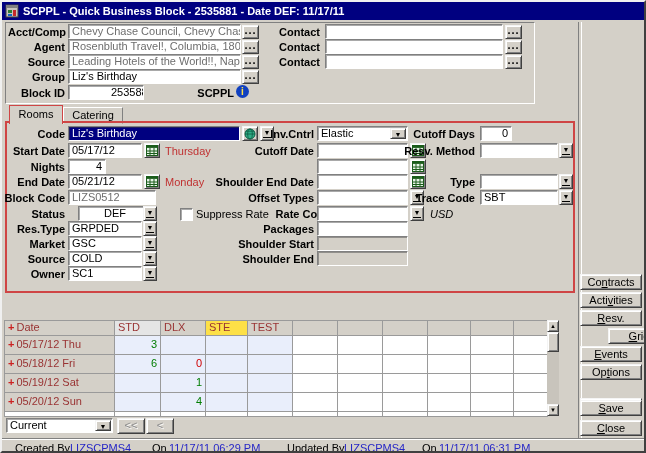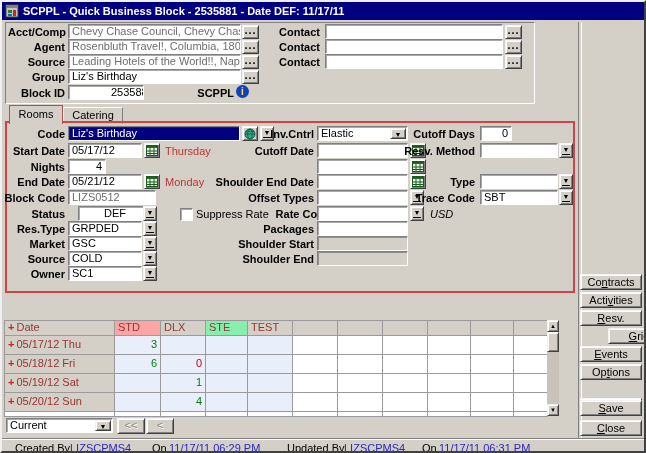--- a/index.html
+++ b/index.html
@@ -267,23 +267,23 @@
   <div class="abs btn sidebtn" style="top:326px;margin-left:28px;"><u>G</u>rid</div>
   <div class="abs btn sidebtn" style="top:344px;"><u>E</u>vents</div>
   <div class="abs btn sidebtn" style="top:362px;">Op<u>t</u>ions</div>
   <div class="abs btn sidebtn" style="top:396px;"><u>O</u>K</div>
   <div class="abs btn sidebtn" style="top:398px;"><u>S</u>ave</div>
   <div class="abs btn sidebtn" style="top:418px;"><u>C</u>lose</div>
 
   <div class="abs grid">
     <div class="grow h">
       <div class="gc datec"><span class="plus">+</span><span>Date</span></div>
-      <div class="gc vc" style="background:#fca5a5;text-align:left;">STD</div>
+      <div class="gc vc" style="background:#e5e5e5;text-align:left;">STD</div>
       <div class="gc vc c2" style="background:#d4d0c8;text-align:left;">DLX</div>
-      <div class="gc vc c3" style="background:#86efac;text-align:left;">STE</div>
+      <div class="gc vc c3" style="background:#fde047;text-align:left;">STE</div>
       <div class="gc vc c4" style="background:#d4d0c8;text-align:left;">TEST</div>
       <div class="gc emptyc" style="background:#d4d0c8;"></div>
       <div class="gc emptyc" style="background:#d4d0c8;"></div>
       <div class="gc emptyc" style="background:#d4d0c8;"></div>
       <div class="gc emptyc e8" style="background:#d4d0c8;"></div>
       <div class="gc emptyc e9" style="background:#d4d0c8;"></div>
       <div class="gc emptyc e10" style="background:#d4d0c8;"></div>
     </div>
 
     <div class="grow">

